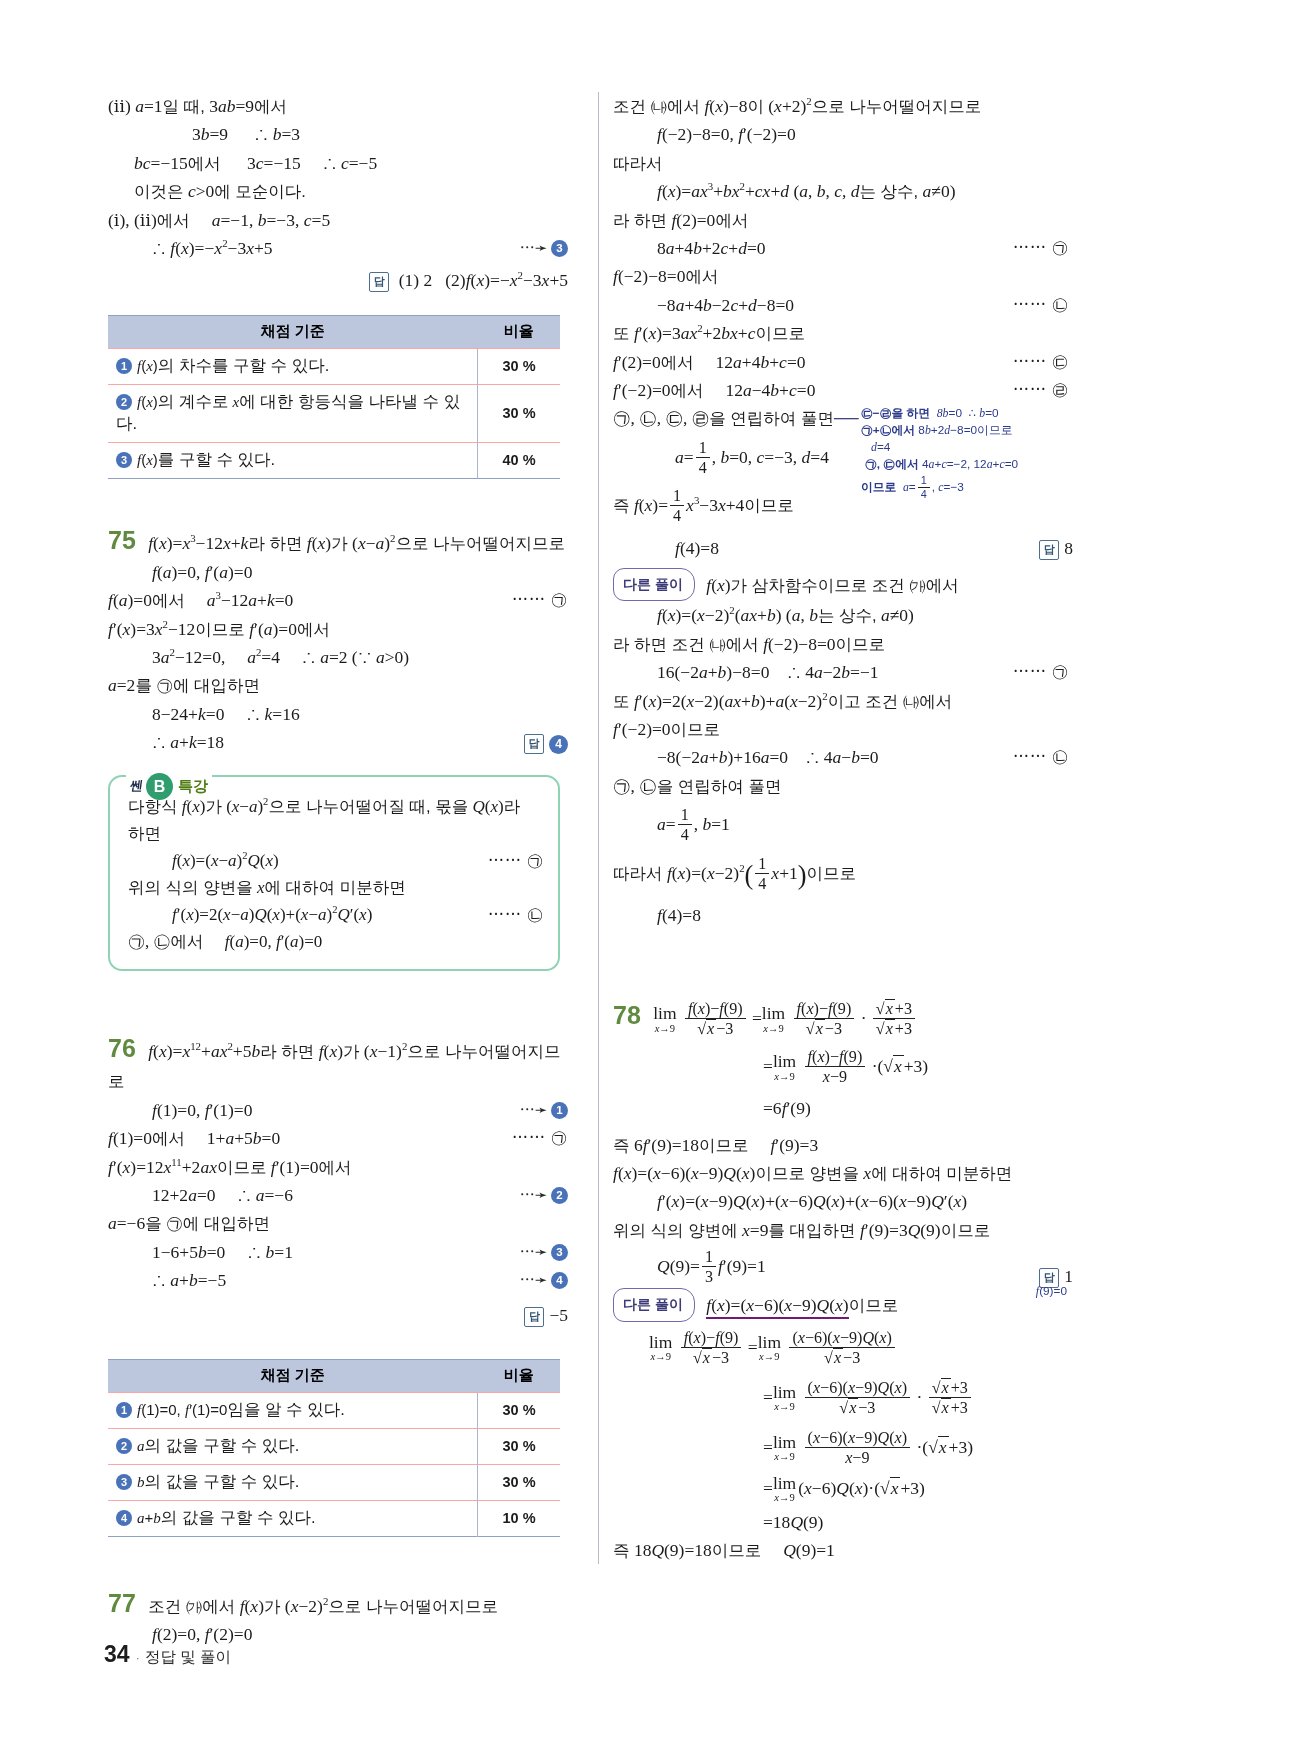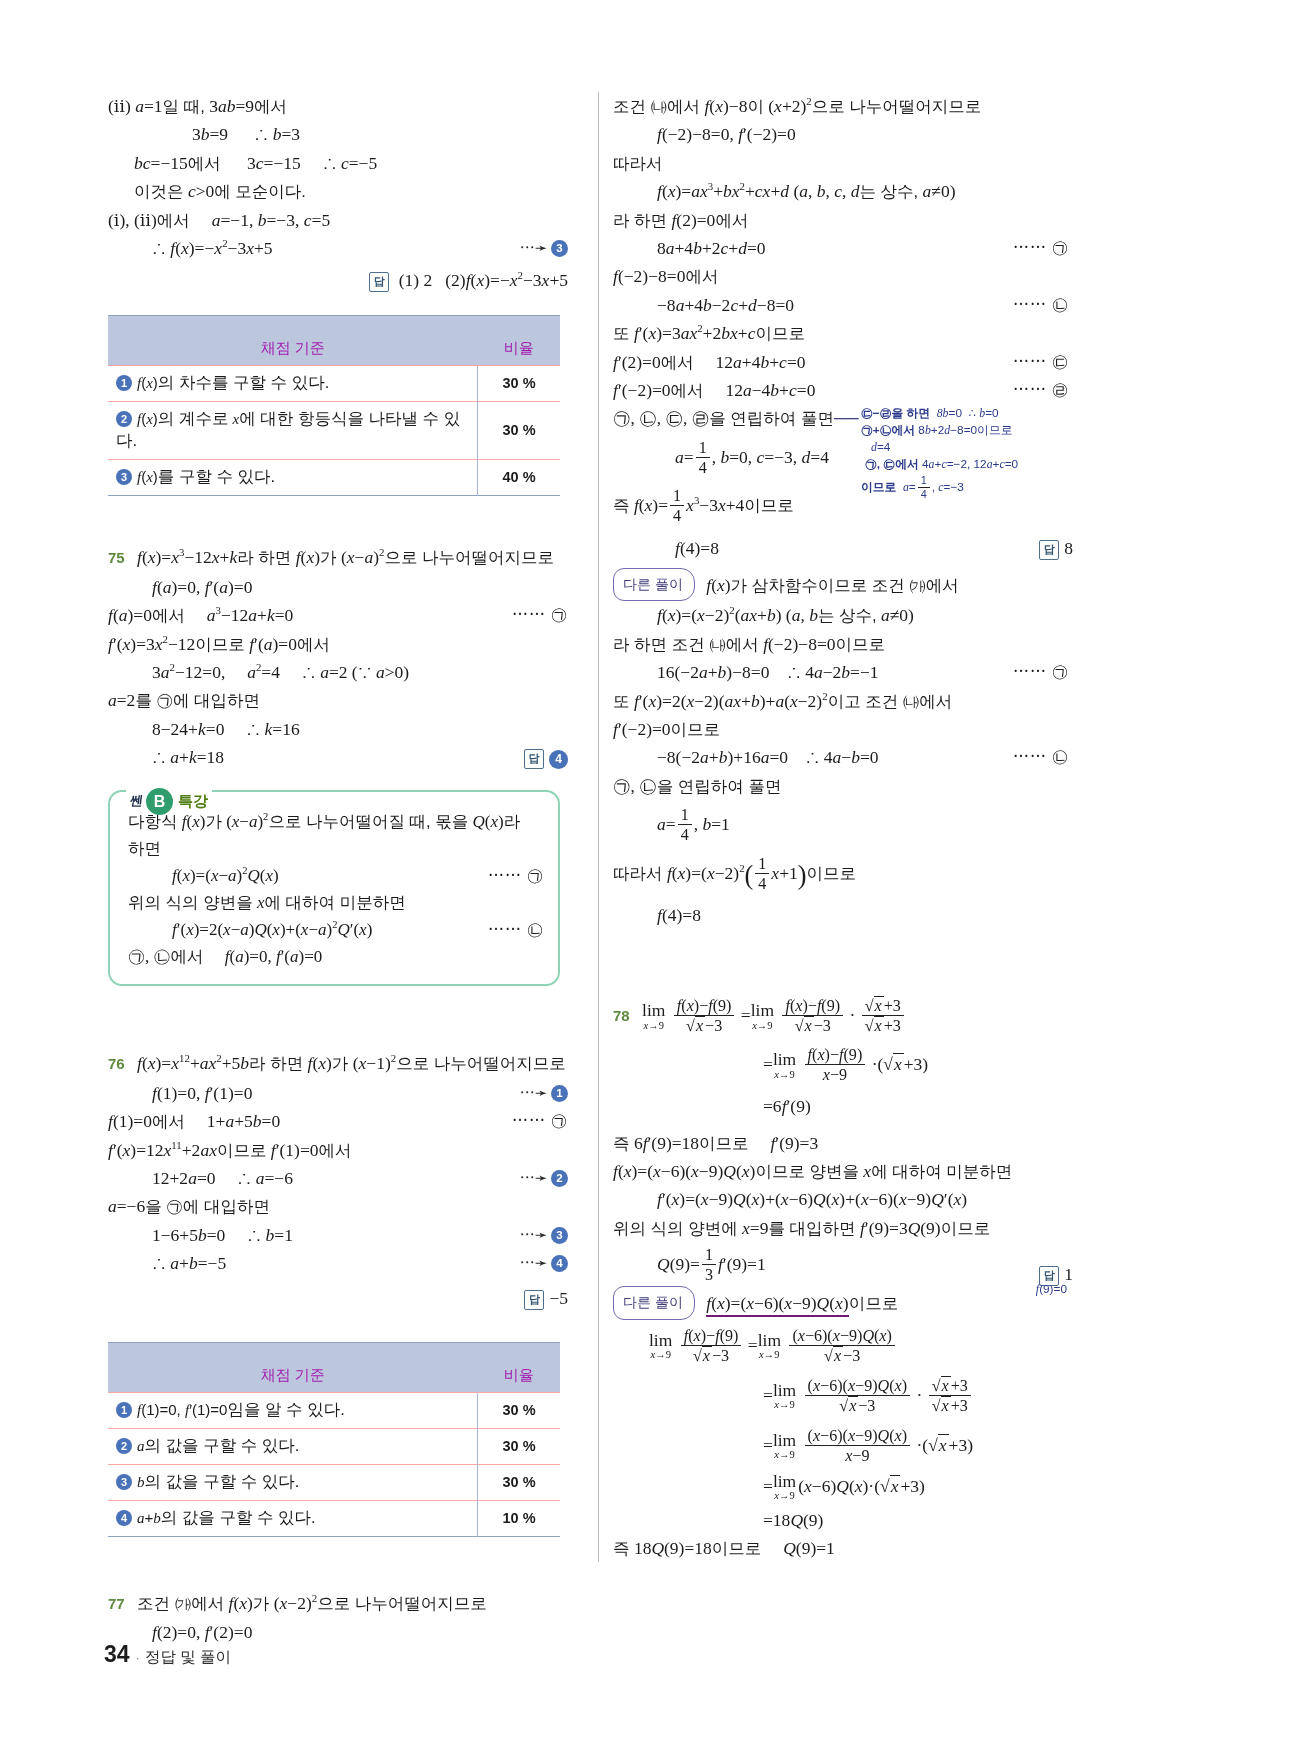--- a/index.html
+++ b/index.html
@@ -58,21 +58,21 @@
     font-family: "Liberation Sans", "DejaVu Sans", sans-serif;
     font-style: normal;
     font-size: 16.5px;
   }
   sup { font-size: 0.62em; vertical-align: super; line-height: 0; }
 
   
   .qnum {
     font-family: "Liberation Sans", "DejaVu Sans", sans-serif;
     font-weight: bold;
-    font-size: 15px;
+    font-size: 25px;
     color: #5f8a3f;
     margin-right: 8px;
   }
 
   
   .leader {
     position: absolute;
     right: 0;
     font-size: 16px;
     letter-spacing: 1px;
@@ -141,24 +141,24 @@
     width: 452px;
     border-collapse: collapse;
     font-family: "Liberation Sans", "DejaVu Sans", sans-serif;
     font-size: 15px;
     margin-top: 14px;
     border-top: 1.4px solid #8ea0c4;
     border-bottom: 1.4px solid #8ea0c4;
   }
   .grade-table th {
     background: #bcc6dd;
-    color: #a21caf;
-    font-weight: normal;
+    color: #000000;
+    font-weight: bold;
     font-size: 15px;
-    padding: 23px 0 7px;
+    padding: 6px 0 7px;
     text-align: center;
     border: none;
   }
   .grade-table th.ratio-h { width: 66px; }
   .grade-table td {
     padding: 6px 8px 7px;
     border-top: 1px solid #fca5a5;
     background: #fff;
   }
   .grade-table td.crit { text-align: left; }
@@ -230,21 +230,21 @@
     background: #fff;
     position: relative;
   }
   .tukgang-body .line { font-size: 17px; line-height: 27px; }
 
   
   .chip {
     display: inline-block;
     font-family: "Liberation Sans", "DejaVu Sans", sans-serif;
     font-size: 14px;
-    font-weight: normal;
+    font-weight: bold;
     color: #3c3a78;
     border: 1.4px solid #6f6cae;
     border-radius: 11px 14px 14px 11px;
     padding: 1px 11px 2px 9px;
     margin-right: 7px;
     vertical-align: 2px;
     background: #fff;
   }
 
   

